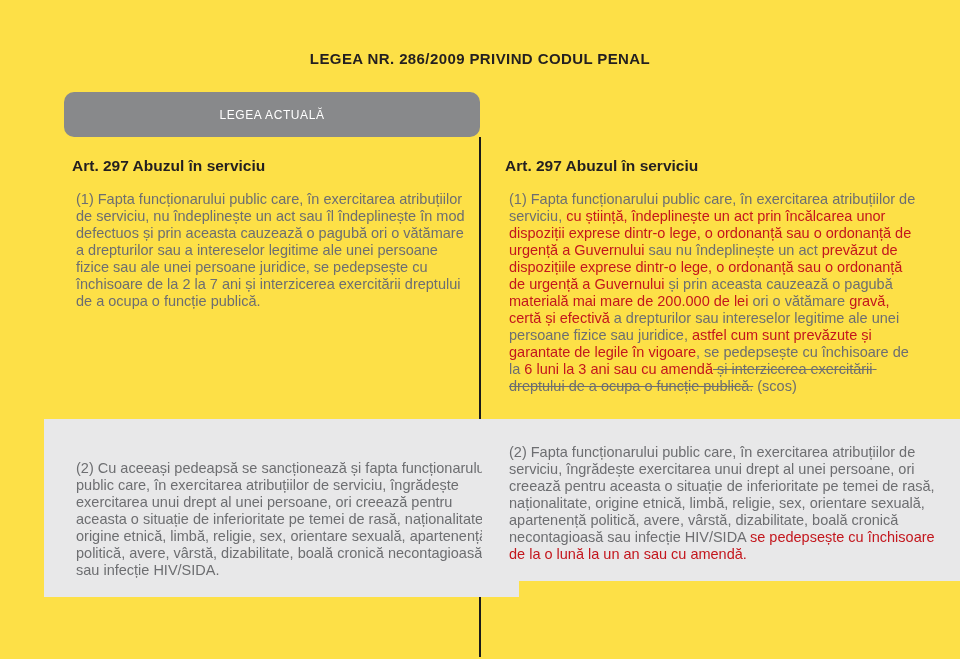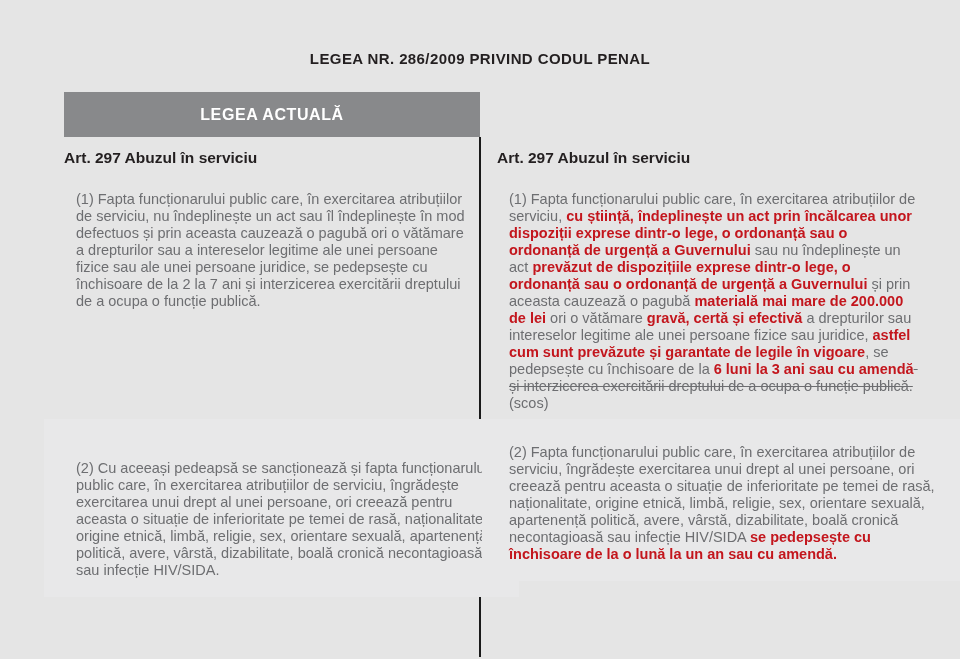--- a/index.html
+++ b/index.html
@@ -6,58 +6,58 @@
     --header-gray-bg:#88898b;
     --header-red-bg:#c2161d;
     --body-text-gray:#6d6e71;
     --emphasis-red:#c3161d;
     --highlight-bg:#e8e8e9;
     --heading-black:#231f20;
     --divider-black:#1a1a1a;
   }
   html,body{margin:0;padding:0;background:#ffffff;}
   .page{
-    position:relative;width:960px;height:659px;background:#e5e5e5;overflow:hidden;
+    position:relative;width:960px;height:659px;background:#fde047;overflow:hidden;
     font-family:"Liberation Sans","DejaVu Sans",sans-serif;
   }
   .doc-title{
     position:absolute;left:0;top:50px;width:960px;margin:0;
     text-align:center;font-size:15px;font-weight:bold;letter-spacing:.4px;
     color:var(--heading-black,#231f20);
   }
   .col-header{
     position:absolute;top:92px;height:45px;display:flex;align-items:center;justify-content:center;
-    color:#ffffff;font-size:16px;font-weight:bold;letter-spacing:.6px;
+    color:#ffffff;font-size:12px;font-weight:normal;letter-spacing:.6px;border-radius:10px;
   }
   .col-header.gray{left:64px;width:416px;background:var(--header-gray-bg,#88898b);}
   .col-header.red{left:480px;width:426px;background:var(--header-red-bg,#c2161d);}
   .divider{
     position:absolute;left:479px;top:137px;width:2px;height:520px;
     background:var(--divider-black,#1a1a1a);
   }
   .article-heading{
-    position:absolute;top:149px;margin:0;
+    position:absolute;top:149px;margin:8px;
     font-size:15.5px;font-weight:bold;color:var(--heading-black,#231f20);
   }
   .article-heading.left{left:64px;}
   .article-heading.right{left:497px;}
   .para{
     margin:12px;font-size:14.5px;line-height:17px;color:var(--body-text-gray,#6d6e71);
   }
   .para.abs{position:absolute;}
   .para.left-1{left:64px;top:179px;width:398px;}
   .para.right-1{left:497px;top:179px;width:408px;}
   .para.right-3{left:497px;top:577px;width:408px;}
   .highlight-block{
     position:absolute;top:419px;background:var(--highlight-bg,#e8e8e9);box-sizing:border-box;
   }
   .highlight-block.left{left:44px;width:475px;padding:29px 10px 6px 20px;}
   .highlight-block.right{left:482px;width:481px;padding:13px 12px 6px 15px;}
   .seg{white-space:pre-wrap;}
-  .seg.red{color:var(--emphasis-red,#c3161d);font-weight:bold;}
+  .seg.red{color:var(--emphasis-red,#c3161d);font-weight:normal;}
   .seg.gray-strike{text-decoration:line-through;}
 </style>
 </head>
 <body>
 
 <main class="page">
 
   <h1 class="doc-title">LEGEA NR. 286/2009 PRIVIND CODUL PENAL</h1>
 
   <div class="col-header gray">LEGEA ACTUALĂ</div>

